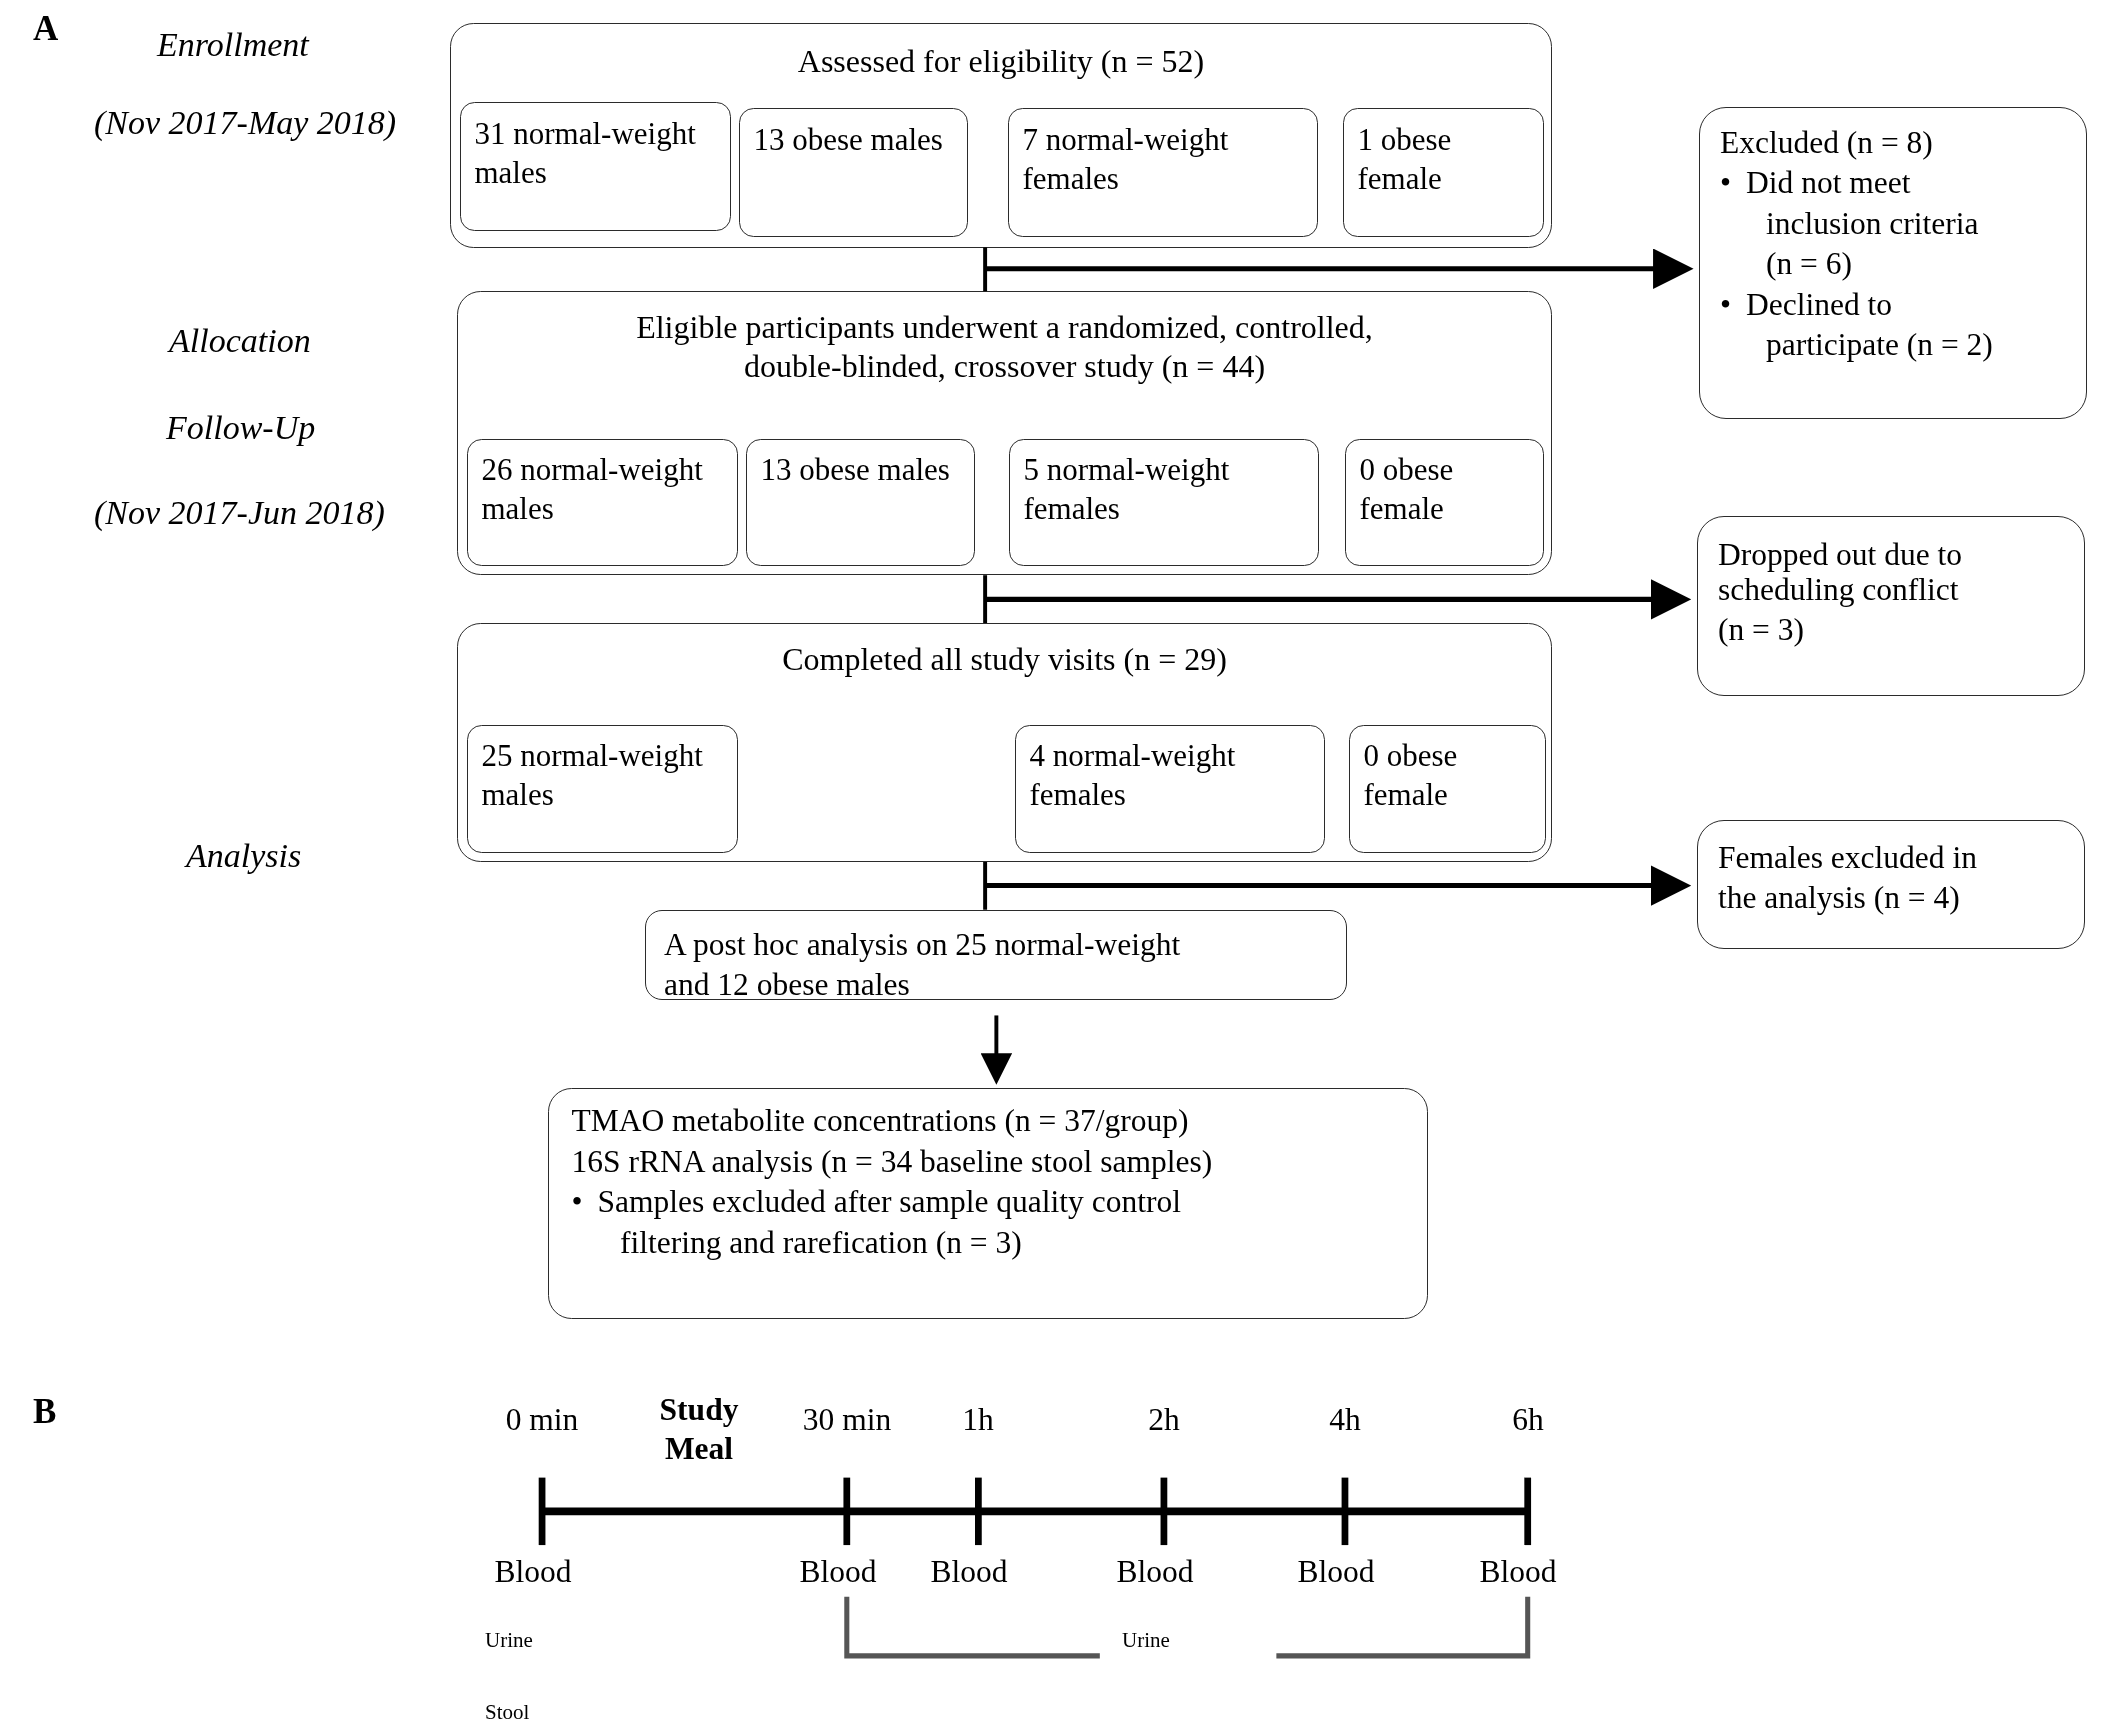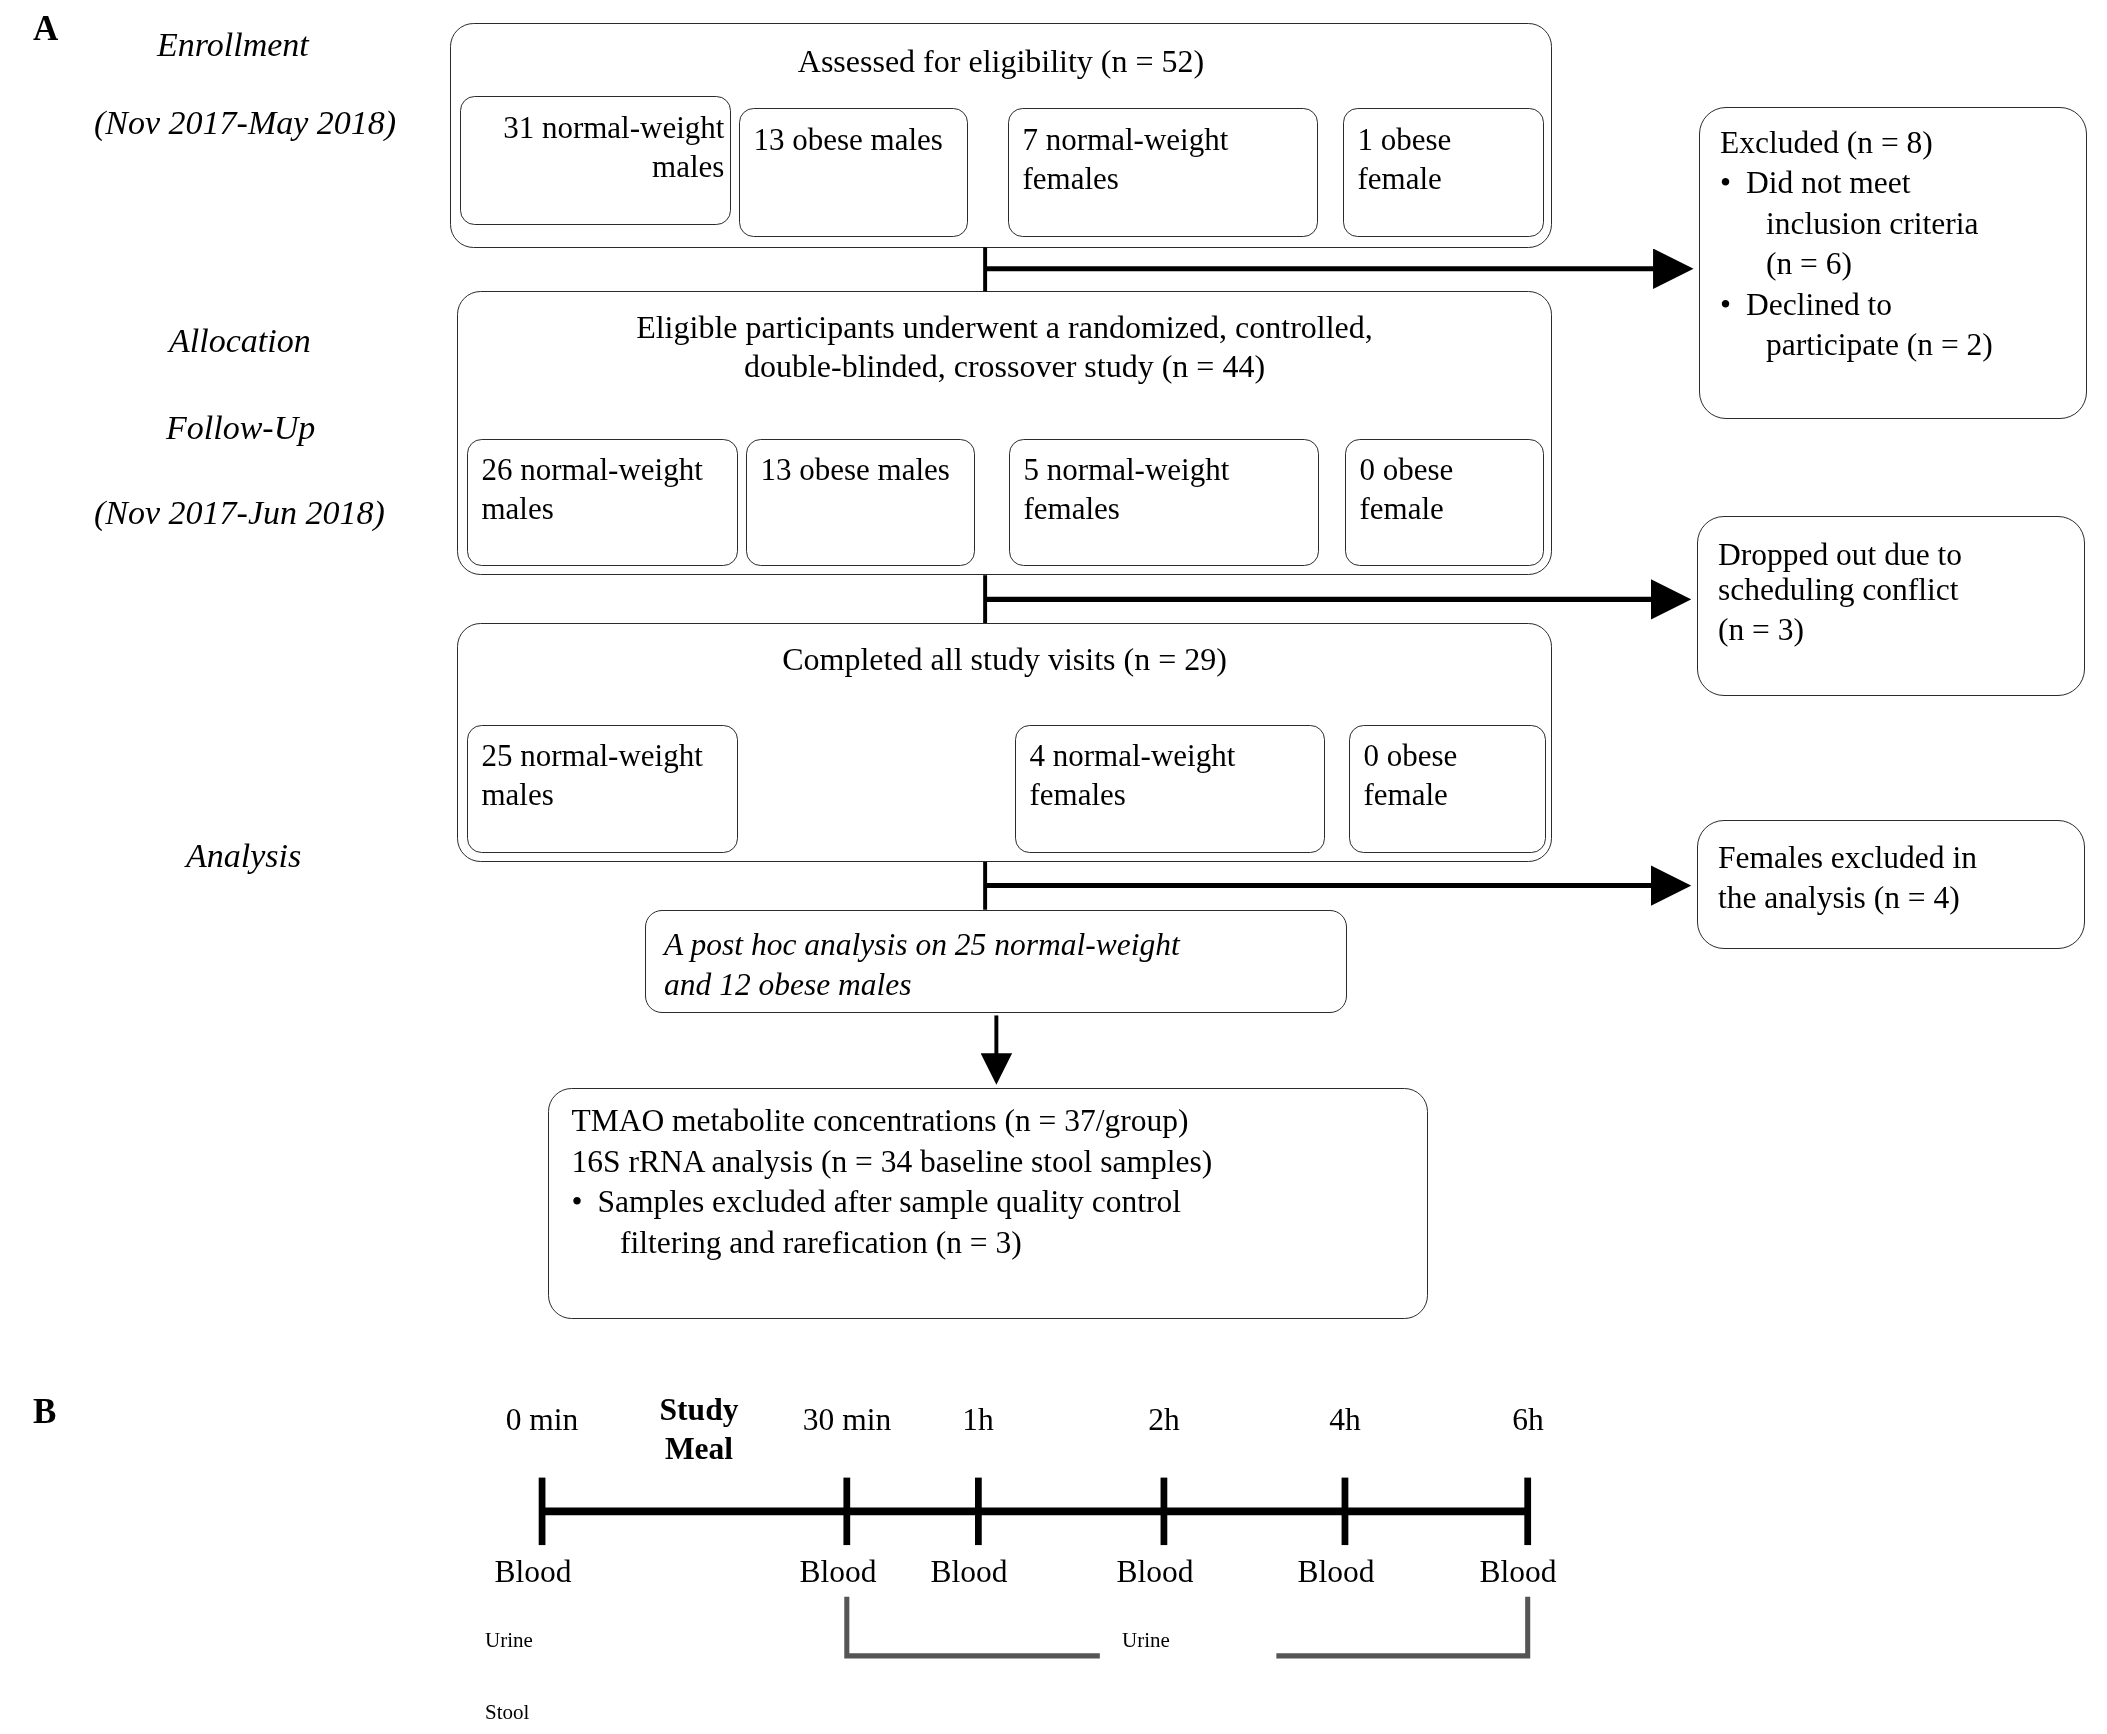--- a/index.html
+++ b/index.html
@@ -40,21 +40,21 @@
   <div class="stage-label" style="left:94px;top:105px;">(Nov 2017-May 2018)</div>
 
   <div class="stage-label" style="left:169px;top:323px;">Allocation</div>
   <div class="stage-label" style="left:166px;top:410px;">Follow-Up</div>
   <div class="stage-label" style="left:94px;top:495px;">(Nov 2017-Jun 2018)</div>
 
   <div class="stage-label" style="left:186px;top:838px;">Analysis</div>
 
   <div class="outer-box" style="left:450px;top:22.5px;width:1102px;height:225px;">
     <div class="box-title" style="top:18px;">Assessed for eligibility  (n = 52)</div>
-    <div class="sub-box" style="left:9px;top:72px;width:271px;height:129px;text-align:right;">
+    <div class="sub-box" style="left:9px;top:78px;width:271px;height:129px;">
       <div class="sub-text" style="top:12.4px;">31 normal-weight males</div>
     </div>
     <div class="sub-box" style="left:288px;top:84px;width:229px;height:129px;">
       <div class="sub-text" style="top:12.4px;">13 obese males</div>
     </div>
     <div class="sub-box" style="left:557px;top:84px;width:310px;height:129px;text-decoration:underline;">
       <div class="sub-text" style="top:12.4px;">7 normal-weight females</div>
     </div>
     <div class="sub-box" style="left:892px;top:84px;width:201px;height:129px;">
       <div class="sub-text" style="top:12.4px;">1 obese female</div>
@@ -84,21 +84,21 @@
       <div class="sub-text" style="top:11.2px;">25 normal-weight males</div>
     </div>
     <div class="sub-box" style="left:557px;top:101px;width:310px;height:128px;">
       <div class="sub-text" style="top:11.2px;">4 normal-weight females</div>
     </div>
     <div class="sub-box" style="left:891px;top:101px;width:197px;height:128px;">
       <div class="sub-text" style="top:11.2px;">0 obese female</div>
     </div>
   </div>
 
-  <div class="plain-box" style="left:645px;top:910px;width:702px;height:103px;font-style:italic;">
+  <div class="plain-box" style="left:645px;top:910px;width:702px;height:90px;">
     <div class="body-text" style="left:18px;top:13.5px;">A post hoc analysis on 25 normal-weight</div>
     <div class="body-text" style="left:18px;top:54px;">and 12 obese males</div>
   </div>
 
   <div class="outer-box" style="left:548px;top:1088px;width:880px;height:231px;">
     <div class="body-text" style="left:22.5px;top:12.4px;">TMAO metabolite concentrations (n = 37/group)</div>
     <div class="body-text" style="left:22.5px;top:53px;">16S rRNA analysis (n = 34 baseline stool samples)</div>
     <div class="bullet-row" style="position:absolute;left:22.5px;top:93px;width:832px;">
       <div class="bullet-dot">•</div>
       <div class="bullet-body">Samples excluded after sample quality control</div>

